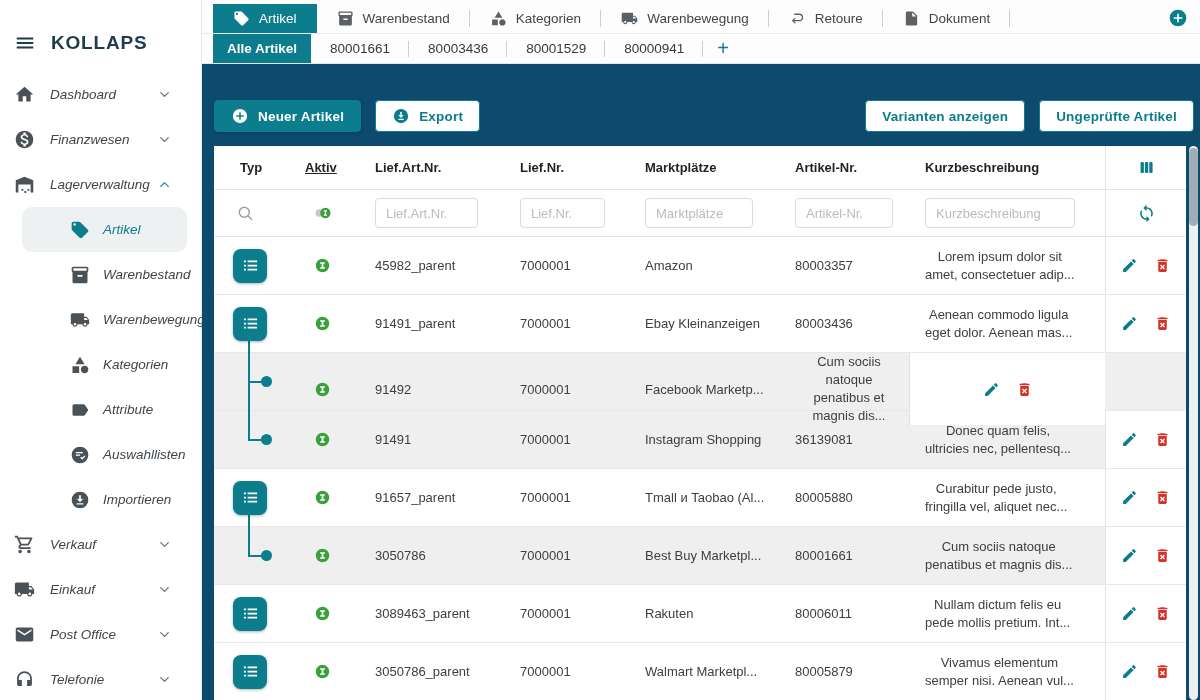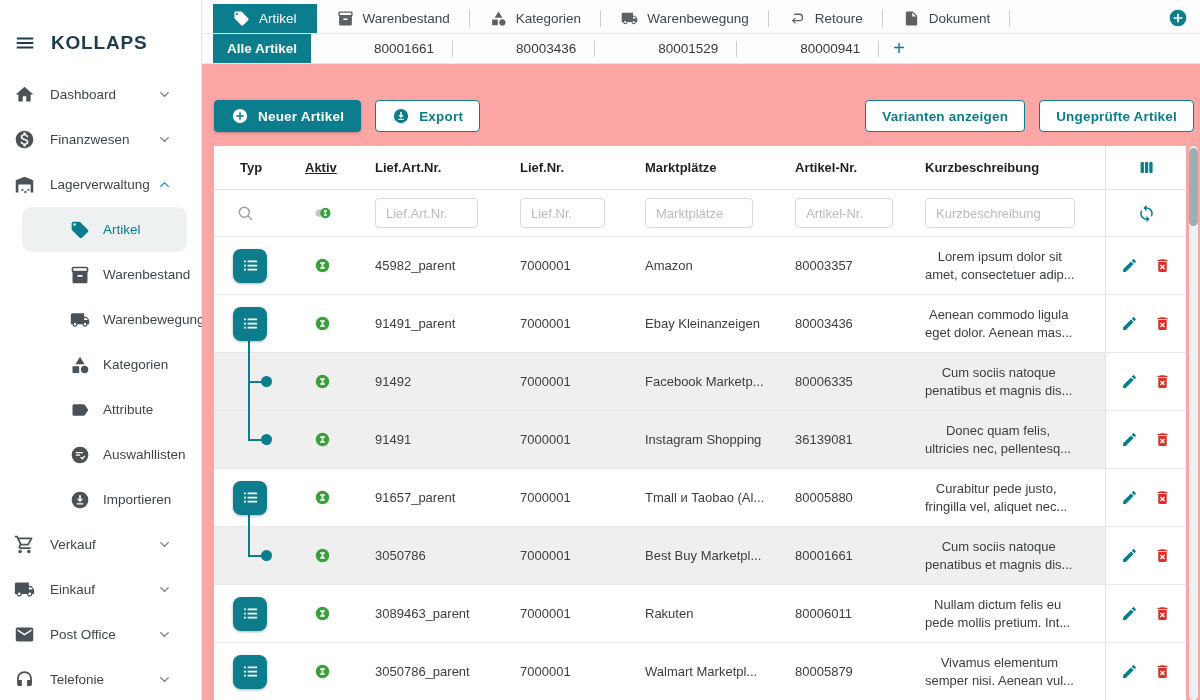--- a/index.html
+++ b/index.html
@@ -6,21 +6,21 @@
   *{box-sizing:border-box;}
   html,body{margin:0;padding:0;}
   body{width:1200px;height:700px;overflow:hidden;font-family:"Liberation Sans",sans-serif;background:#fff;}
   .app{display:flex;width:1200px;height:700px;}
 
   
   .sidebar{width:202px;min-width:202px;background:#fff;border-right:1px solid #e4e7e8;height:700px;}
   .brand{height:72px;display:flex;align-items:center;gap:15px;padding:14px 14px 0 14px;}
   .brand .icon{width:22px;height:22px;color:#1d3d4f;}
   .brand-text{font-size:19px;font-weight:700;letter-spacing:.8px;color:#1d3d4f;}
-  .nav-item{display:flex;align-items:center;height:45px;padding:0 14px;font-size:13.5px;color:#3e464c;cursor:pointer;}
+  .nav-item{display:flex;align-items:center;height:45px;padding:0 14px;font-size:13.5px;color:#3e464c;cursor:pointer;font-style:italic;}
   .nav-item .icon{width:21px;height:21px;color:#4b5257;margin-right:15px;flex:none;}
   .nav-label{white-space:nowrap;}
   .nav-item .chevron{margin-left:auto;width:15px;height:15px;color:#73787c;}
   .nav-item .chevron.up{color:#1f87c2;}
   .nav-item.sub{margin:0 14px 0 22px;padding:0 8px 0 48px;border-radius:10px;height:45px;}
   .nav-item.sub .icon{width:20px;height:20px;margin-right:13px;}
   .nav-item.active{background:#eef1f2;color:var(--teal);}
   .nav-item.active .icon{color:var(--teal);}
 
   
@@ -33,21 +33,21 @@
   .tab:not(.active)::after{content:"";position:absolute;right:0;top:6px;height:17px;width:1px;background:#c9ced1;}
   .add-circle{position:absolute;right:12px;top:8px;width:20px;height:20px;border:none;background:none;padding:0;color:var(--teal);cursor:pointer;}
   .add-circle .icon{width:20px;height:20px;display:block;}
 
   .sub-tabs{height:30px;background:#fdfdfd;display:flex;align-items:stretch;padding-left:11px;border-bottom:1px solid #e4e8e9;}
   .sub-tab{display:flex;align-items:center;padding:0 19px;font-size:13.5px;color:#37393b;position:relative;cursor:pointer;white-space:nowrap;}
   .sub-tab.active{background:var(--teal);color:#fff;font-weight:700;padding:0 14px;}
   .sub-tab:not(.active)::after{content:"";position:absolute;right:0;top:7px;height:16px;width:1px;background:#c9ced1;}
   .sub-add{display:flex;align-items:center;padding:0 14px;color:var(--teal);font-size:20px;font-weight:400;cursor:pointer;background:none;border:none;font-family:inherit;}
 
-  .content{flex:1;background:#fca5a5;position:relative;overflow:hidden;}
+  .content{flex:1;background:#0c4a6e;position:relative;overflow:hidden;}
   .toolbar{display:flex;align-items:center;gap:14px;padding:36px 6px 0 12px;}
   .btn{height:32px;border-radius:4px;display:inline-flex;align-items:center;gap:9px;padding:0 16px;font-size:13.5px;font-weight:700;cursor:pointer;font-family:inherit;letter-spacing:.2px;}
   .btn .icon{width:18px;height:18px;}
   .btn.primary{background:var(--teal);border:1px solid var(--teal);color:#fff;box-shadow:0 1px 3px rgba(0,0,0,.25);}
   .btn.outline{background:#fff;border:1px solid var(--teal);color:var(--teal);}
   .toolbar .spacer{flex:1;}
 
   
   .table{margin:14px 0 0 12px;width:972px;background:#fff;}
   .trow{display:grid;grid-template-columns:72px 73px 145px 125px 150px 130px 196px 81px;}
@@ -322,21 +322,21 @@
         <span class="icon">
             <svg viewBox="0 0 24 24">
               <circle cx="12" cy="12" r="10" fill="currentColor"></circle>
               <path fill="#fff" d="M11 6.8h2V11h4.2v2H13v4.2h-2V13H6.8v-2H11z"></path>
             </svg>
           </span>
       </button>
     </div>
 
     <div class="sub-tabs">
-      <div id="sub-tabs-list" style="display:flex;align-items:stretch;gap:44px;">
+      <div id="sub-tabs-list" style="display:flex;align-items:stretch;">
           <div class="sub-tab active">
             <span>Alle Artikel</span>
           </div>
           <div class="sub-tab">
             <span>80001661</span>
           </div>
           <div class="sub-tab">
             <span>80003436</span>
           </div>
           <div class="sub-tab">
@@ -538,21 +538,20 @@
                 <span class="icon ">
                   <svg viewBox="0 0 24 24">
                     <circle cx="12" cy="12" r="9.5" fill="#3aa03a"></circle>
                     <path fill="#fff" d="M8.7 7.3h6.6v2.2h-2v5h2v2.2H8.7v-2.2h2.1v-5H8.7z"></path>
                   </svg>
                 </span>
               </div>
               <div class="cell cell-text">91492</div>
               <div class="cell cell-text">7000001</div>
               <div class="cell cell-text">Facebook Marketp...</div>
-              <div class="cell cell-text">80006335</div>
               <div class="cell cell-kurz">Cum sociis natoque
 penatibus et magnis dis...</div>
               <div class="cell cell-actions">
                 <button class="icon-btn edit-btn">
                   <span class="icon ">
                     <svg viewBox="0 0 24 24">
                       <path fill="currentColor" d="M3 17.25V21h3.75L17.81 9.94l-3.75-3.75L3 17.25zM20.71 7.04c.39-.39.39-1.02 0-1.41l-2.34-2.34a.9959.9959 0 0 0-1.41 0l-1.83 1.83 3.75 3.75 1.83-1.83z"></path>
                     </svg>
                   </span>
                 </button>

